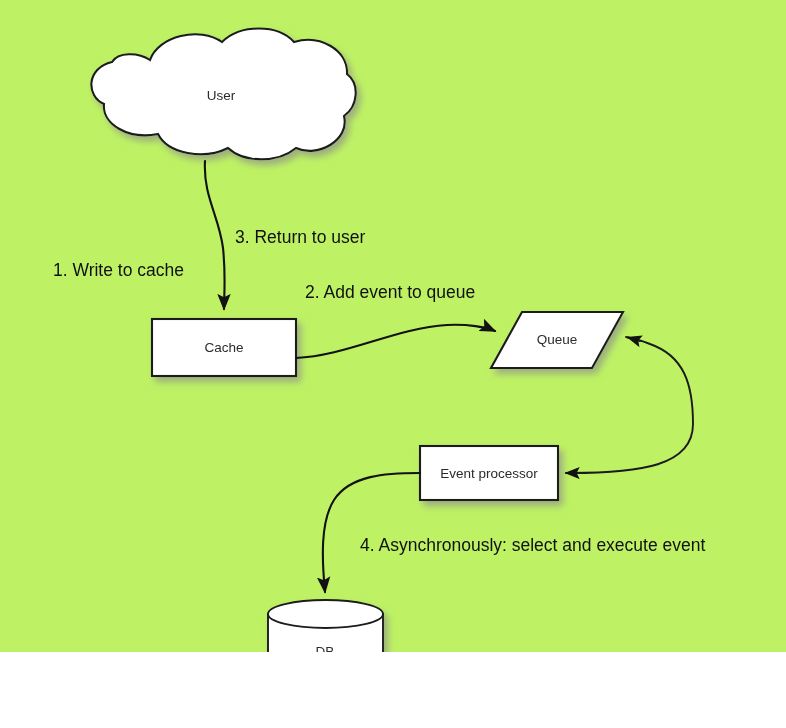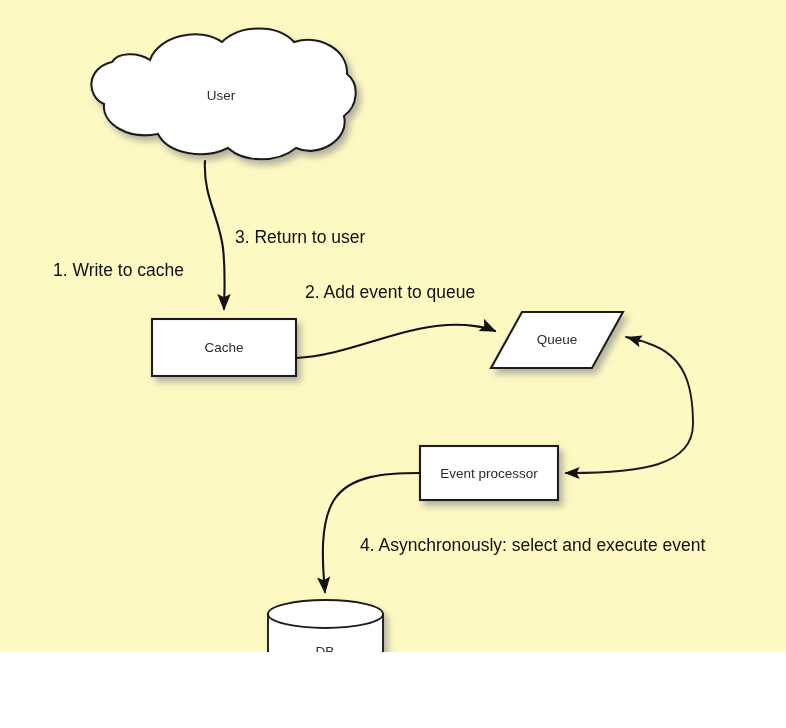--- a/index.html
+++ b/index.html
@@ -8,21 +8,21 @@
     background: #ffffff;
   }
   body {
     font-family: "Liberation Sans", sans-serif;
     color: #1a1a1a;
   }
   #canvas {
     position: relative;
     width: 786px;
     height: 652px;
-    background: #fef9c3;
+    background: #bef264;
     overflow: hidden;
   }
   svg.diagram {
     position: absolute;
     left: 0;
     top: 0;
     width: 786px;
     height: 728px;
   }
   .node-shape {

